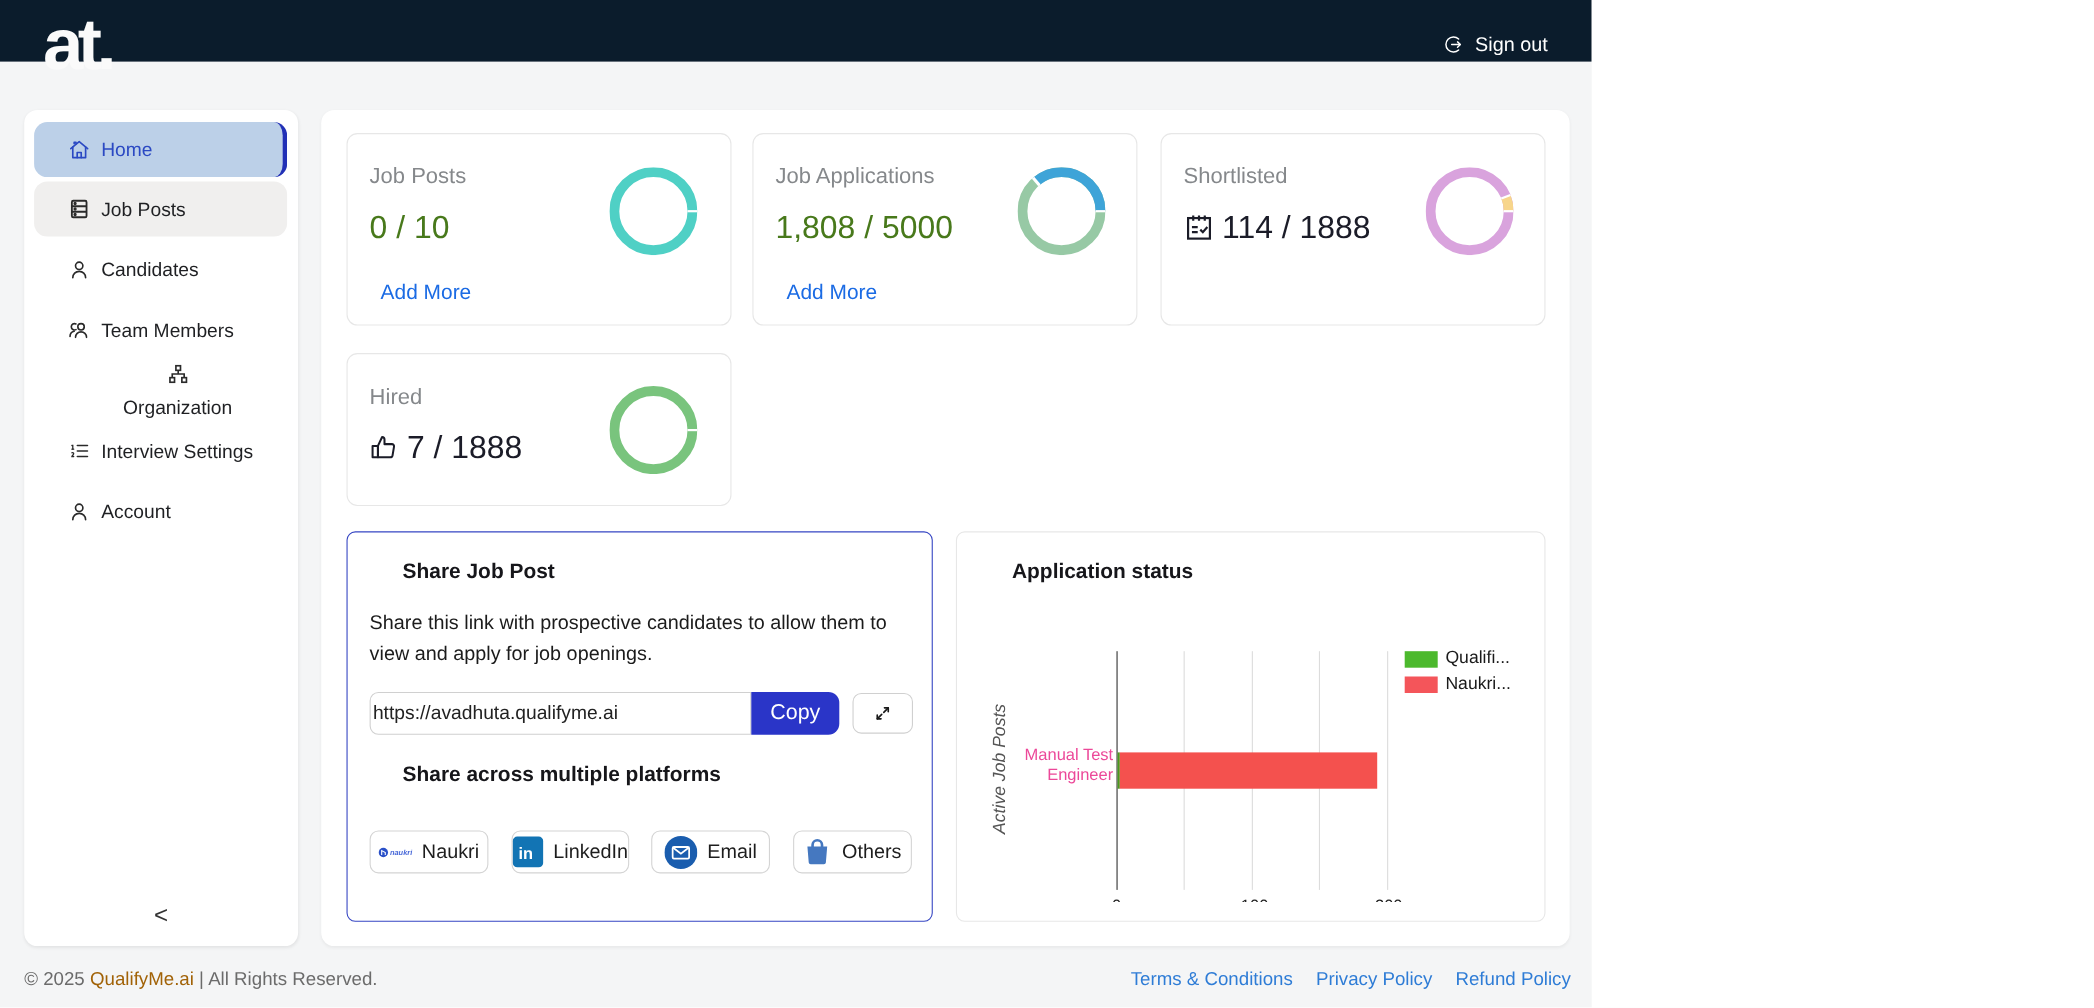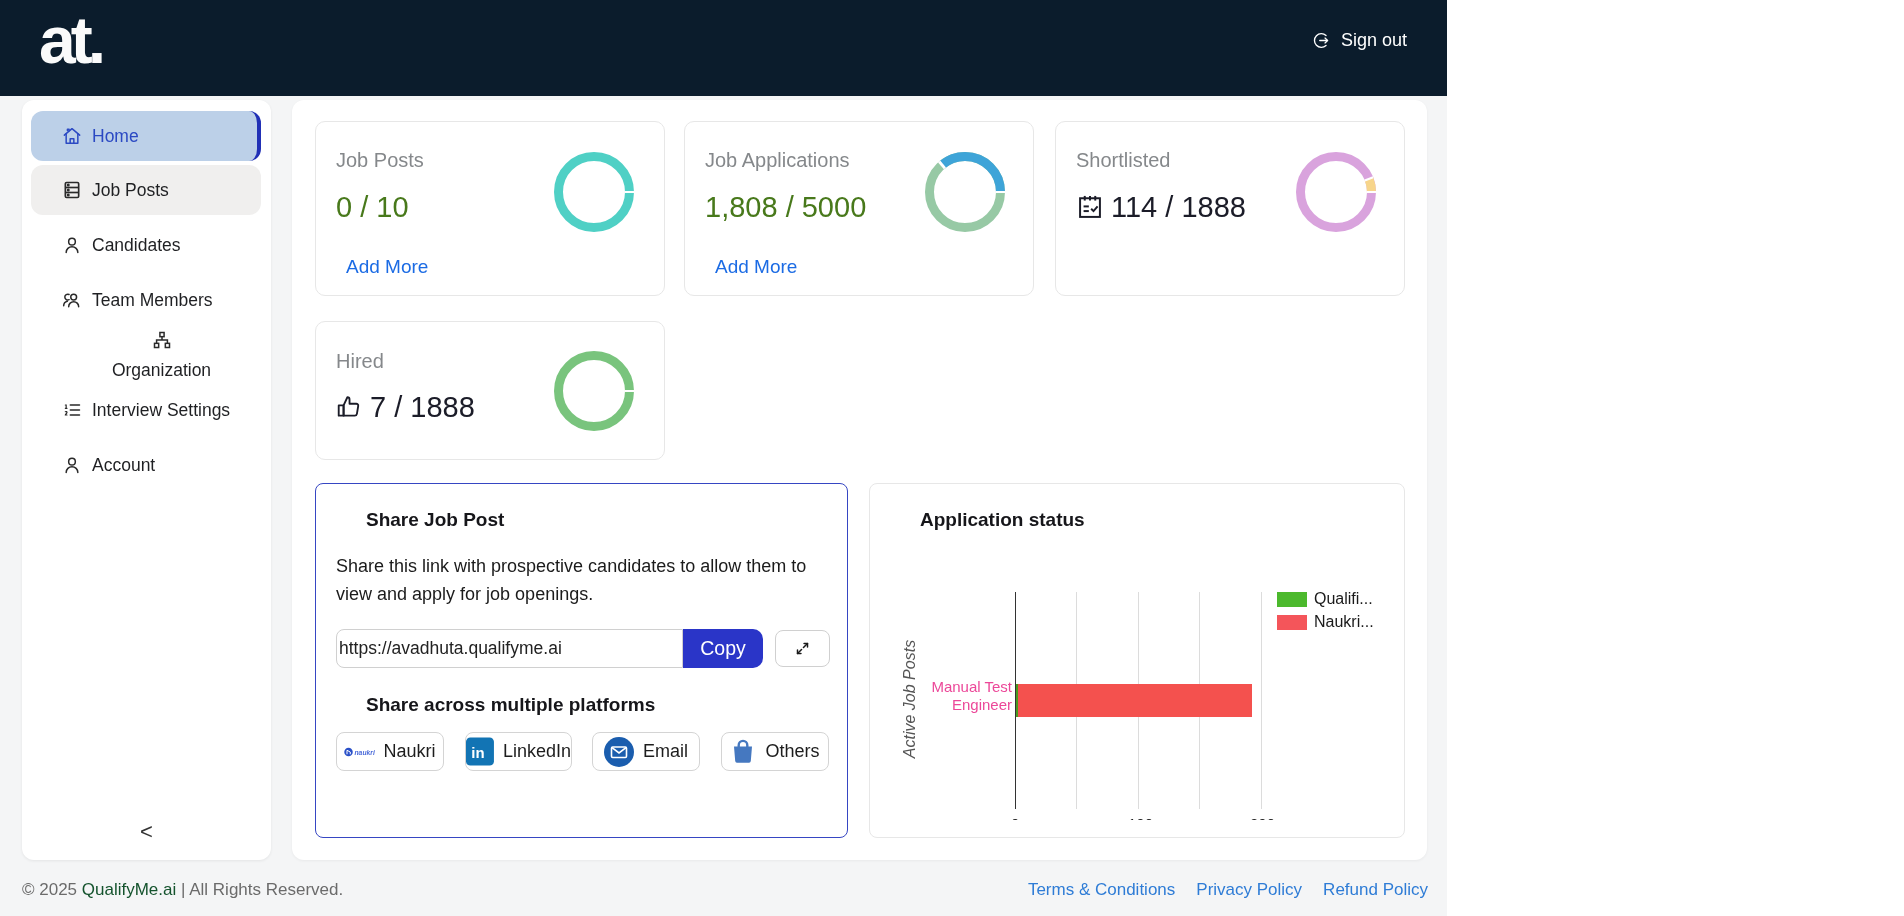--- a/index.html
+++ b/index.html
@@ -1,21 +1,21 @@
 <!DOCTYPE html>
 <html><head>
 <meta charset="utf-8">
 <style>
   * { margin:0; padding:0; box-sizing:border-box; }
   html,body { background:#ffffff; font-family:"Liberation Sans", sans-serif; }
   #app { position:relative; width:1447px; height:916px; background:#f4f5f6; overflow:hidden; }
   .abs { position:absolute; }
 
   
-  #nav { position:absolute; left:0; top:0; width:1447px; height:96px; background:#0b1c2c; }
+  #nav { position:absolute; left:0; top:0; width:1447px; height:56px; background:#0b1c2c; }
   #logo { position:absolute; left:39px; top:2px; color:#fafafa; font-size:66px; font-weight:900; letter-spacing:-5px; }
   #signout { position:absolute; right:40px; top:0; height:80px; display:flex; align-items:center; gap:11px; color:#fff; font-size:18px; }
 
   
   #sidebar { position:absolute; left:22px; top:100px; width:249px; height:760px; background:#fff; border-radius:12px; box-shadow:0 1px 3px rgba(0,0,0,0.07); }
   .mitem { position:absolute; left:9px; width:230px; height:50px; border-radius:12px; display:flex; align-items:center; padding-left:31px; gap:10px; font-size:17.5px; color:#1f2023; }
   .mitem svg { flex:0 0 auto; }
   .mitem.active { background:#bcd0e8; color:#2b49c3; border-right:4px solid #2130b6; }
   .mitem.gray { background:#f0efee; }
   #helpbox { position:absolute; left:10px; top:580px; width:229px; height:120px; border:1.5px solid #2b3cc0; border-radius:8px; background:#fff; text-align:center; }
@@ -38,21 +38,21 @@
   #copybtn { position:absolute; left:347px; top:0; width:80px; height:39px; background:#2a35c8; border-radius:0 10px 10px 0; color:#fff; font-size:19.5px; display:flex; align-items:center; justify-content:center; }
   #expandbtn { position:absolute; left:439px; top:1px; width:55px; height:37px; border:1px solid #d0d0d0; border-radius:8px; display:flex; align-items:center; justify-content:center; }
   .platbtn { height:39px; border:1px solid #d4d4d4; border-radius:8px; background:#fff; display:flex; align-items:center; justify-content:center; gap:9px; font-size:18px; color:#1d1d1d; position:absolute; top:0; }
 
   
   #appstat { position:absolute; left:577px; top:383px; width:536px; height:355px; border:1px solid #e7e7e7; border-radius:8px; background:#fff; }
 
   
   #footer { position:absolute; left:0; top:860px; width:1447px; height:56px; }
   #footer .copy { position:absolute; left:22px; top:20px; font-size:17px; color:#6b6b6b; }
-  #footer .copy a { color:#14532d; text-decoration:none; }
+  #footer .copy a { color:#a16207; text-decoration:none; }
   #flinks { position:absolute; right:19px; top:20px; font-size:17px; }
   #flinks a { color:#2e7cd6; text-decoration:none; margin-left:21px; }
 </style>
 </head>
 <body>
 <div id="app">
   <div id="nav">
     <div id="logo">at.</div>
     <div id="signout">
       <svg width="17" height="17" viewBox="0 0 24 24" fill="none" stroke="#fff" stroke-width="1.9" stroke-linecap="round" stroke-linejoin="round">
@@ -198,21 +198,21 @@
         <div id="expandbtn">
           <svg width="15" height="15" viewBox="0 0 24 24" fill="none" stroke="#1a1a1a" stroke-width="2.4" stroke-linecap="round" stroke-linejoin="round">
               <path d="M13.5 10.5 20 4"></path>
               <path d="M14.5 4H20v5.5"></path>
               <path d="M10.5 13.5 4 20"></path>
               <path d="M4 14.5V20h5.5"></path>
             </svg>
         </div>
       </div>
       <h3 style="position:absolute; left:20px; top:210px;">Share across multiple platforms</h3>
-      <div style="position:absolute; left:20px; top:248px; width:494px; height:39px;">
+      <div style="position:absolute; left:20px; top:271px; width:494px; height:39px;">
         <div class="platbtn" style="left:0; width:108px;">
           <svg width="31" height="12" viewBox="0 0 62 24">
               <circle cx="9" cy="12" r="8.5" fill="#2a50c8"></circle>
               <path d="M6 16.5v-8l6.5 3.5v4.5" stroke="#fff" stroke-width="2" fill="none"></path>
               <text x="21" y="17" font-size="13.5" font-weight="bold" font-style="italic" fill="#4a6ad9" font-family="Liberation Sans">naukri</text>
             </svg>
           <span style="margin-left:-1px;">Naukri</span>
         </div>
         <div class="platbtn" style="left:129px; width:107px;">
           <svg width="29" height="29" viewBox="0 0 29 29">

